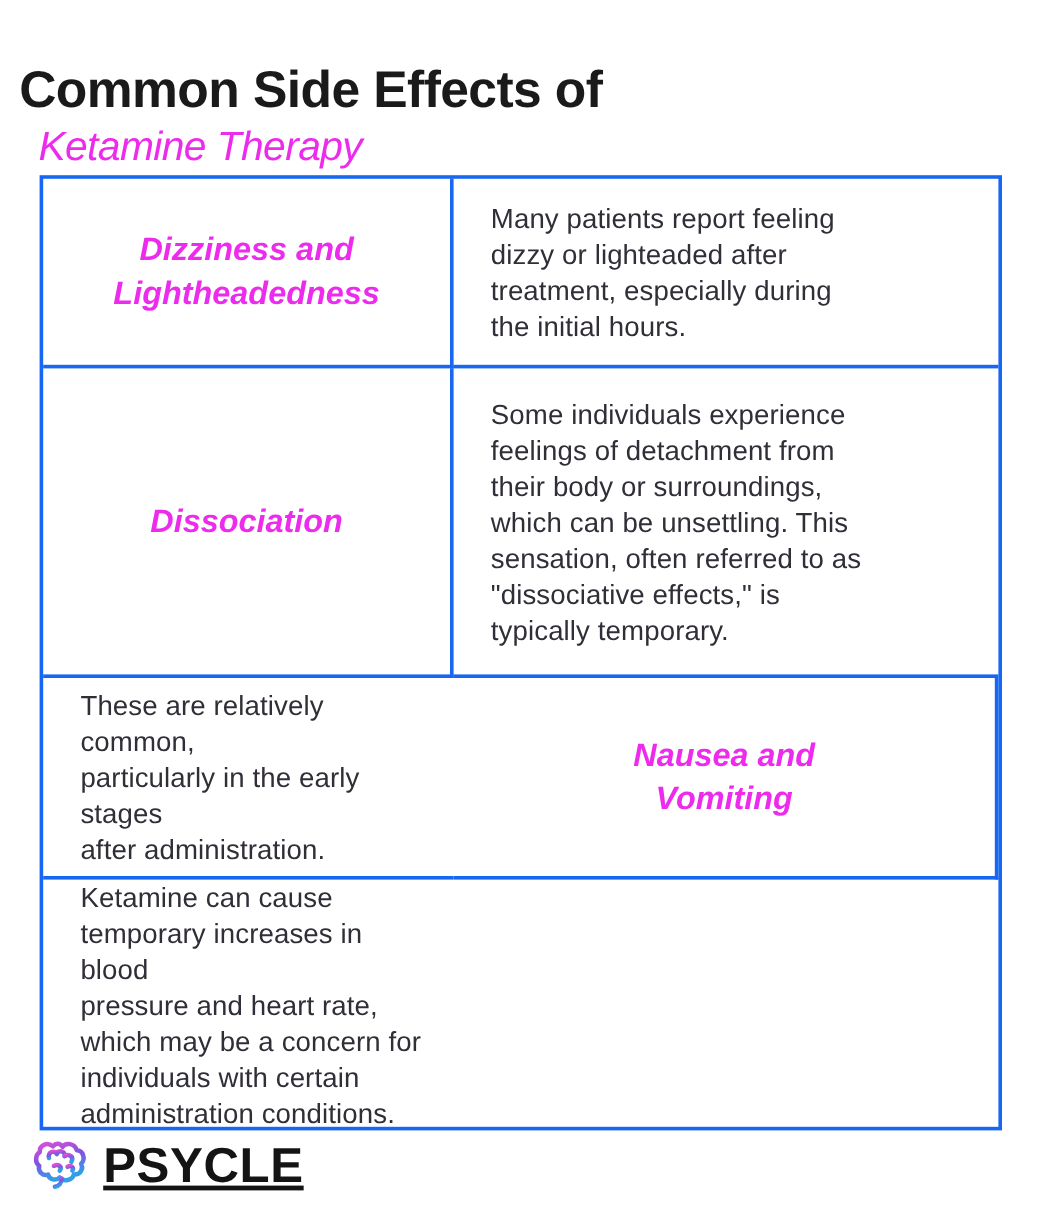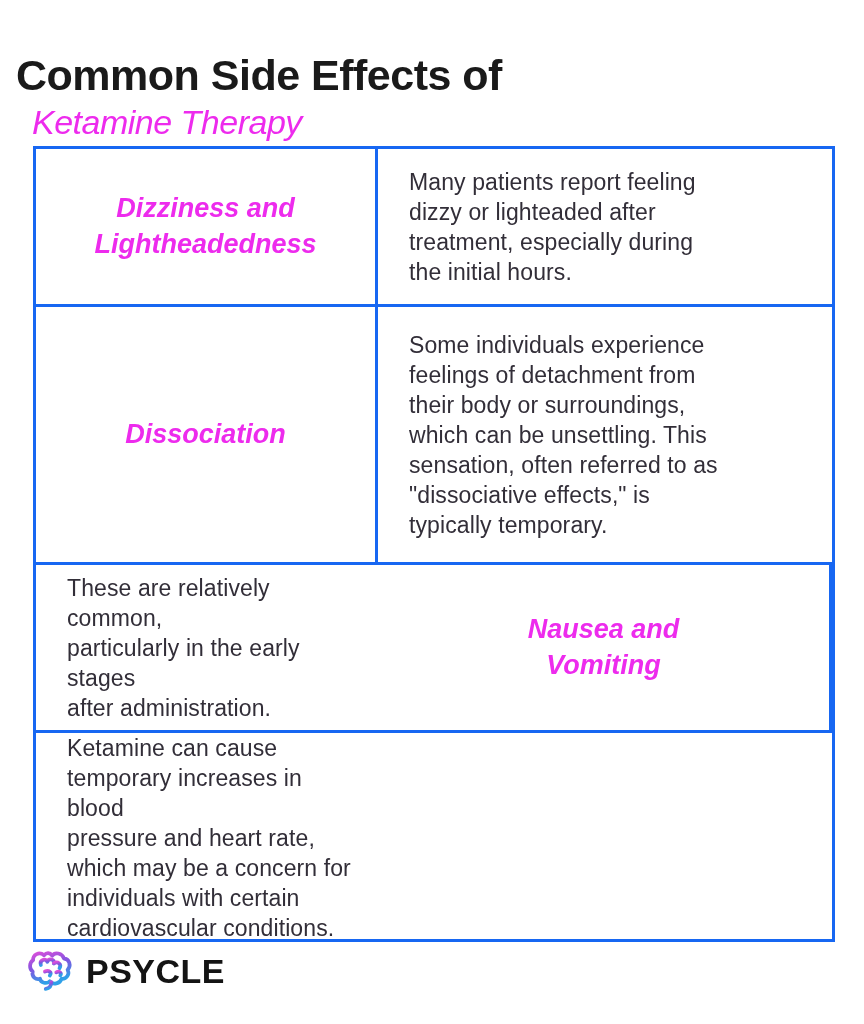--- a/index.html
+++ b/index.html
@@ -56,22 +56,23 @@
     white-space:pre-line;line-height:30px;
     padding-left:31px;padding-right:16px;
     letter-spacing:0.1px;
   }
   
   .footer{
     position:absolute;left:27px;top:948px;
     display:flex;align-items:center;gap:7px;
   }
   .brand-text{
-    font-size:34px;font-weight:700;color:var(--brand-black);
+    font-size:41px;font-weight:700;color:var(--brand-black);
     letter-spacing:0.5px;
+    text-decoration:underline;
   }
 </style>
 </head>
 <body>
 
 <div class="page">
 
   <div class="header">
     <div class="title-line1">Common Side Effects of</div>
     <div class="title-line2">Ketamine Therapy</div>
@@ -112,21 +113,21 @@
       <div class="cell-title">Nausea and
 Vomiting</div>
     </div>
 
     <div class="cell">
       <div class="cell-desc">Ketamine can cause
 temporary increases in blood
 pressure and heart rate,
 which may be a concern for
 individuals with certain
-cardiovascular conditions.</div>
+administration conditions.</div>
     </div>
   </div>
 
   <div class="footer">
     <span style="display:inline-flex;">
       <svg viewBox="0 0 64 58" width="52" height="47" aria-hidden="true">
         <defs>
           <linearGradient id="braingrad" x1="0%" y1="0%" x2="35%" y2="100%">
             <stop offset="0%" stop-color="#DA4FDA"></stop>
             <stop offset="50%" stop-color="#8055E0"></stop>

